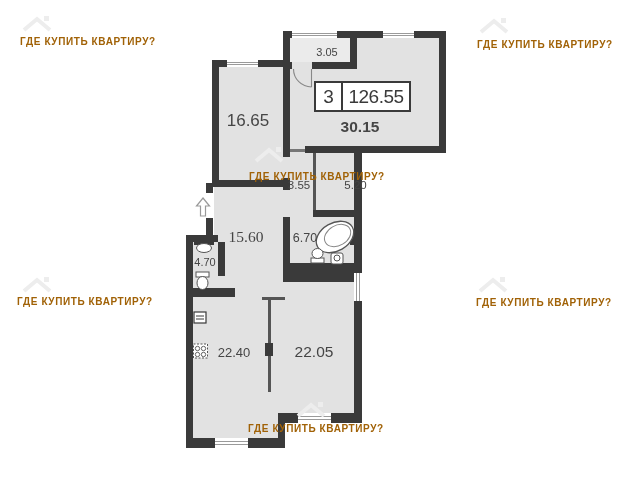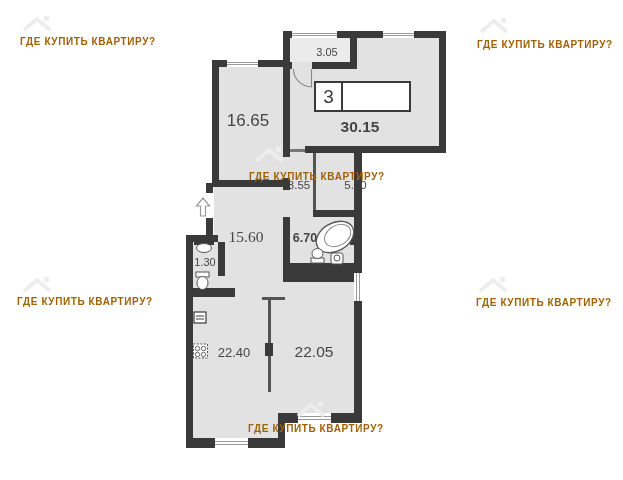--- a/index.html
+++ b/index.html
@@ -135,27 +135,28 @@
       <path d="M293.5,69 A18,18 0 0 0 311.5,87" fill="none" stroke="#888" stroke-width="1.1"></path>
     </g>
   </svg>
 
   <span class="lbl" style="left:327px;top:52px;font-size:11px;">3.05</span>
   <span class="lbl" style="left:360px;top:127px;font-size:15.5px;font-weight:bold;">30.15</span>
   <span class="lbl" style="left:248px;top:121px;font-size:17px;">16.65</span>
   <span class="lbl" style="left:299px;top:185px;font-size:11.5px;">3.55</span>
   <span class="lbl" style="left:333px;top:185px;font-size:11.5px;padding-left:45px;">5.20</span>
   <span class="lbl" style="left:246px;top:237px;font-size:15.5px;font-family:Liberation Serif, serif;">15.60</span>
-  <span class="lbl" style="left:305px;top:238px;font-size:12.5px;font-weight:bold;">6.70</span>
-  <span class="lbl" style="left:205px;top:262px;font-size:11px;">1.30</span>
+  <span class="lbl" style="left:305px;top:238px;font-size:12.5px;">6.70</span>
+  <span class="lbl" style="left:205px;top:262px;font-size:11px;">4.70</span>
   <span class="lbl" style="left:234px;top:352px;font-size:13px;">22.40</span>
   <span class="lbl" style="left:314px;top:352px;font-size:15.5px;">22.05</span>
 
   <div class="title-box">
     <div class="cell1">3</div>
+    <div class="cell2">126.55</div>
   </div>
 
   <svg class="wm-icon" style="left:22px;top:15px;" width="30" height="18" viewBox="0 0 30 18">
       <path d="M2 15 L15 4 L28 15" stroke="#ededed" stroke-width="4" fill="none"></path>
       <rect x="22" y="1" width="5" height="5" fill="#ededed"></rect>
     </svg>
   <span class="wm-text" style="left:20px;top:36px;">ГДЕ КУПИТЬ КВАРТИРУ?</span>
 
   <svg class="wm-icon" style="left:479px;top:17px;" width="30" height="18" viewBox="0 0 30 18">
       <path d="M2 15 L15 4 L28 15" stroke="#ededed" stroke-width="4" fill="none"></path>

